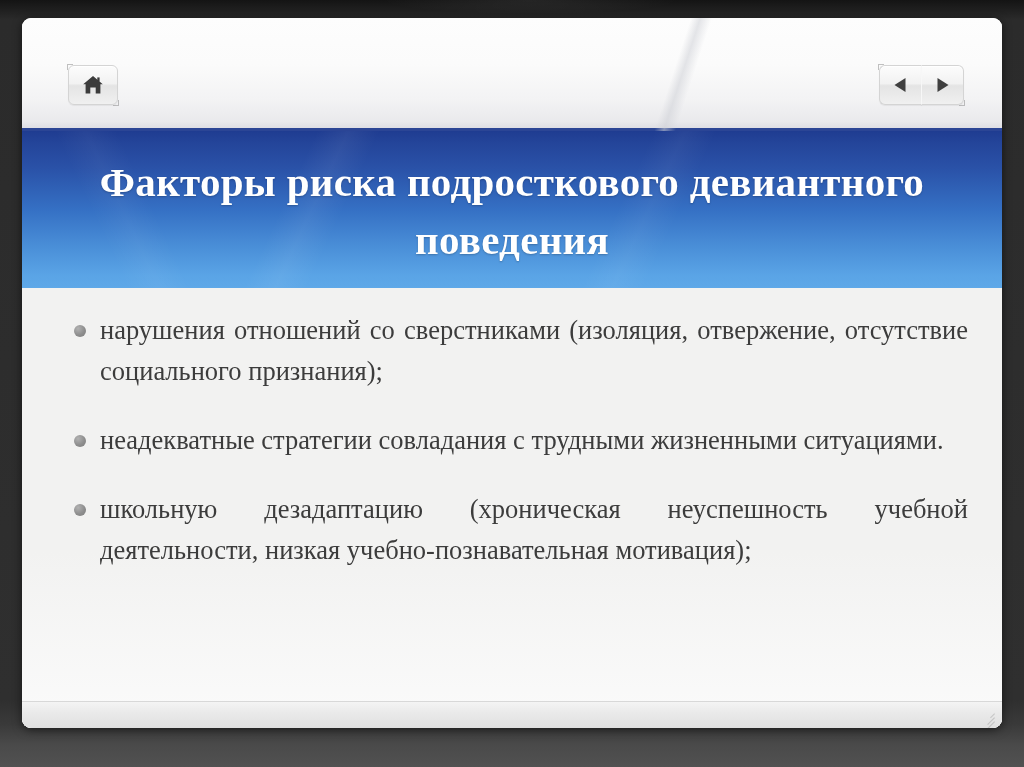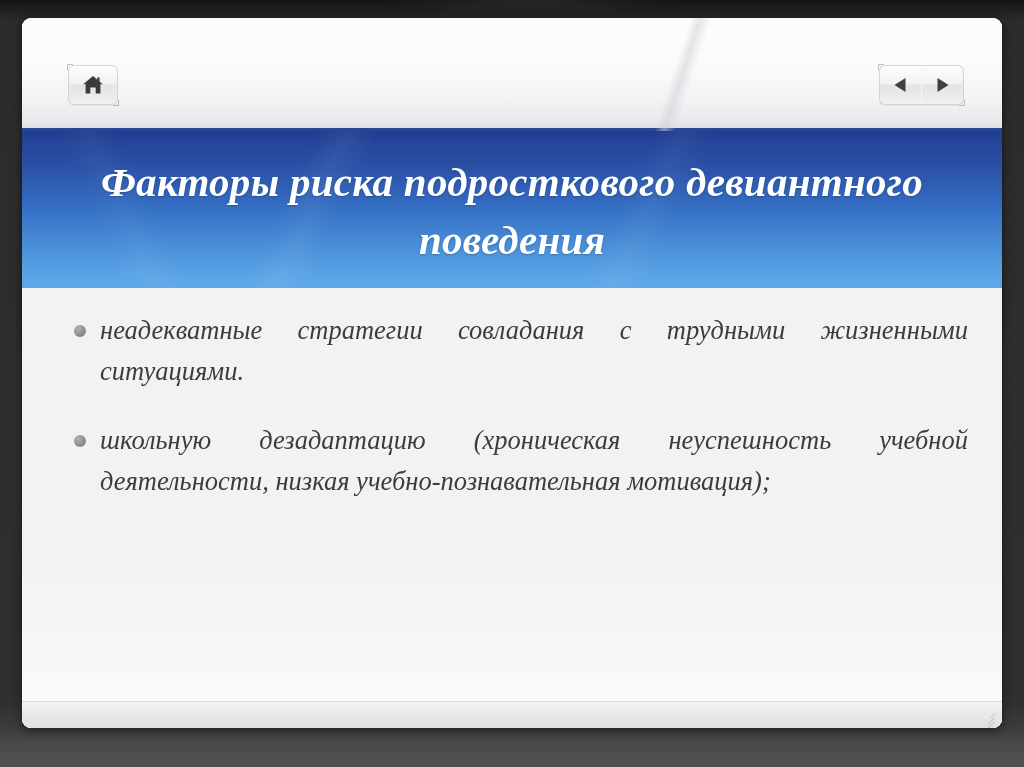--- a/index.html
+++ b/index.html
@@ -106,21 +106,20 @@
   #next-button { border-radius: 0 6px 6px 0; border-left: 1px solid #f7f7f7; margin-left: -1px; }
   #prev-button::after, #next-button::before { display: none; }
 
   .glyph svg { display: block; }
 
   
   #slide {
     position: relative;
     height: 597px;
     background: #ffffff;
-    font-style: italic;
   }
 
   #title-banner {
     position: relative;
     height: 157px;
     background: linear-gradient(to bottom,
       #1f3c91 0%, #24459a 8%, #2a52a8 24%, #3570c4 50%, #4a8fd8 74%, #5aa4e6 92%, #5ea8e8 100%);
     overflow: hidden;
   }
   
@@ -257,20 +256,24 @@
 
       <div id="title-banner">
         <div id="banner-streaks"></div>
         <h1 id="slide-title">Факторы риска подросткового девиантного поведения</h1>
       </div>
 
       <div id="slide-body">
         <ul id="bullet-list">
           <li class="bullet-item">
             <span class="bullet-marker"></span>
+            <span class="bullet-text">нарушения отношений со сверстниками (изоляция, отвержение, отсутствие социального признания);</span>
+          </li>
+          <li class="bullet-item">
+            <span class="bullet-marker"></span>
             <span class="bullet-text">неадекватные стратегии совладания с трудными жизненными ситуациями.</span>
           </li>
           <li class="bullet-item">
             <span class="bullet-marker"></span>
             <span class="bullet-text">школьную дезадаптацию (хроническая неуспешность учебной деятельности, низкая учебно-познавательная мотивация);</span>
           </li>
         </ul>
       </div>
 
     </div>

